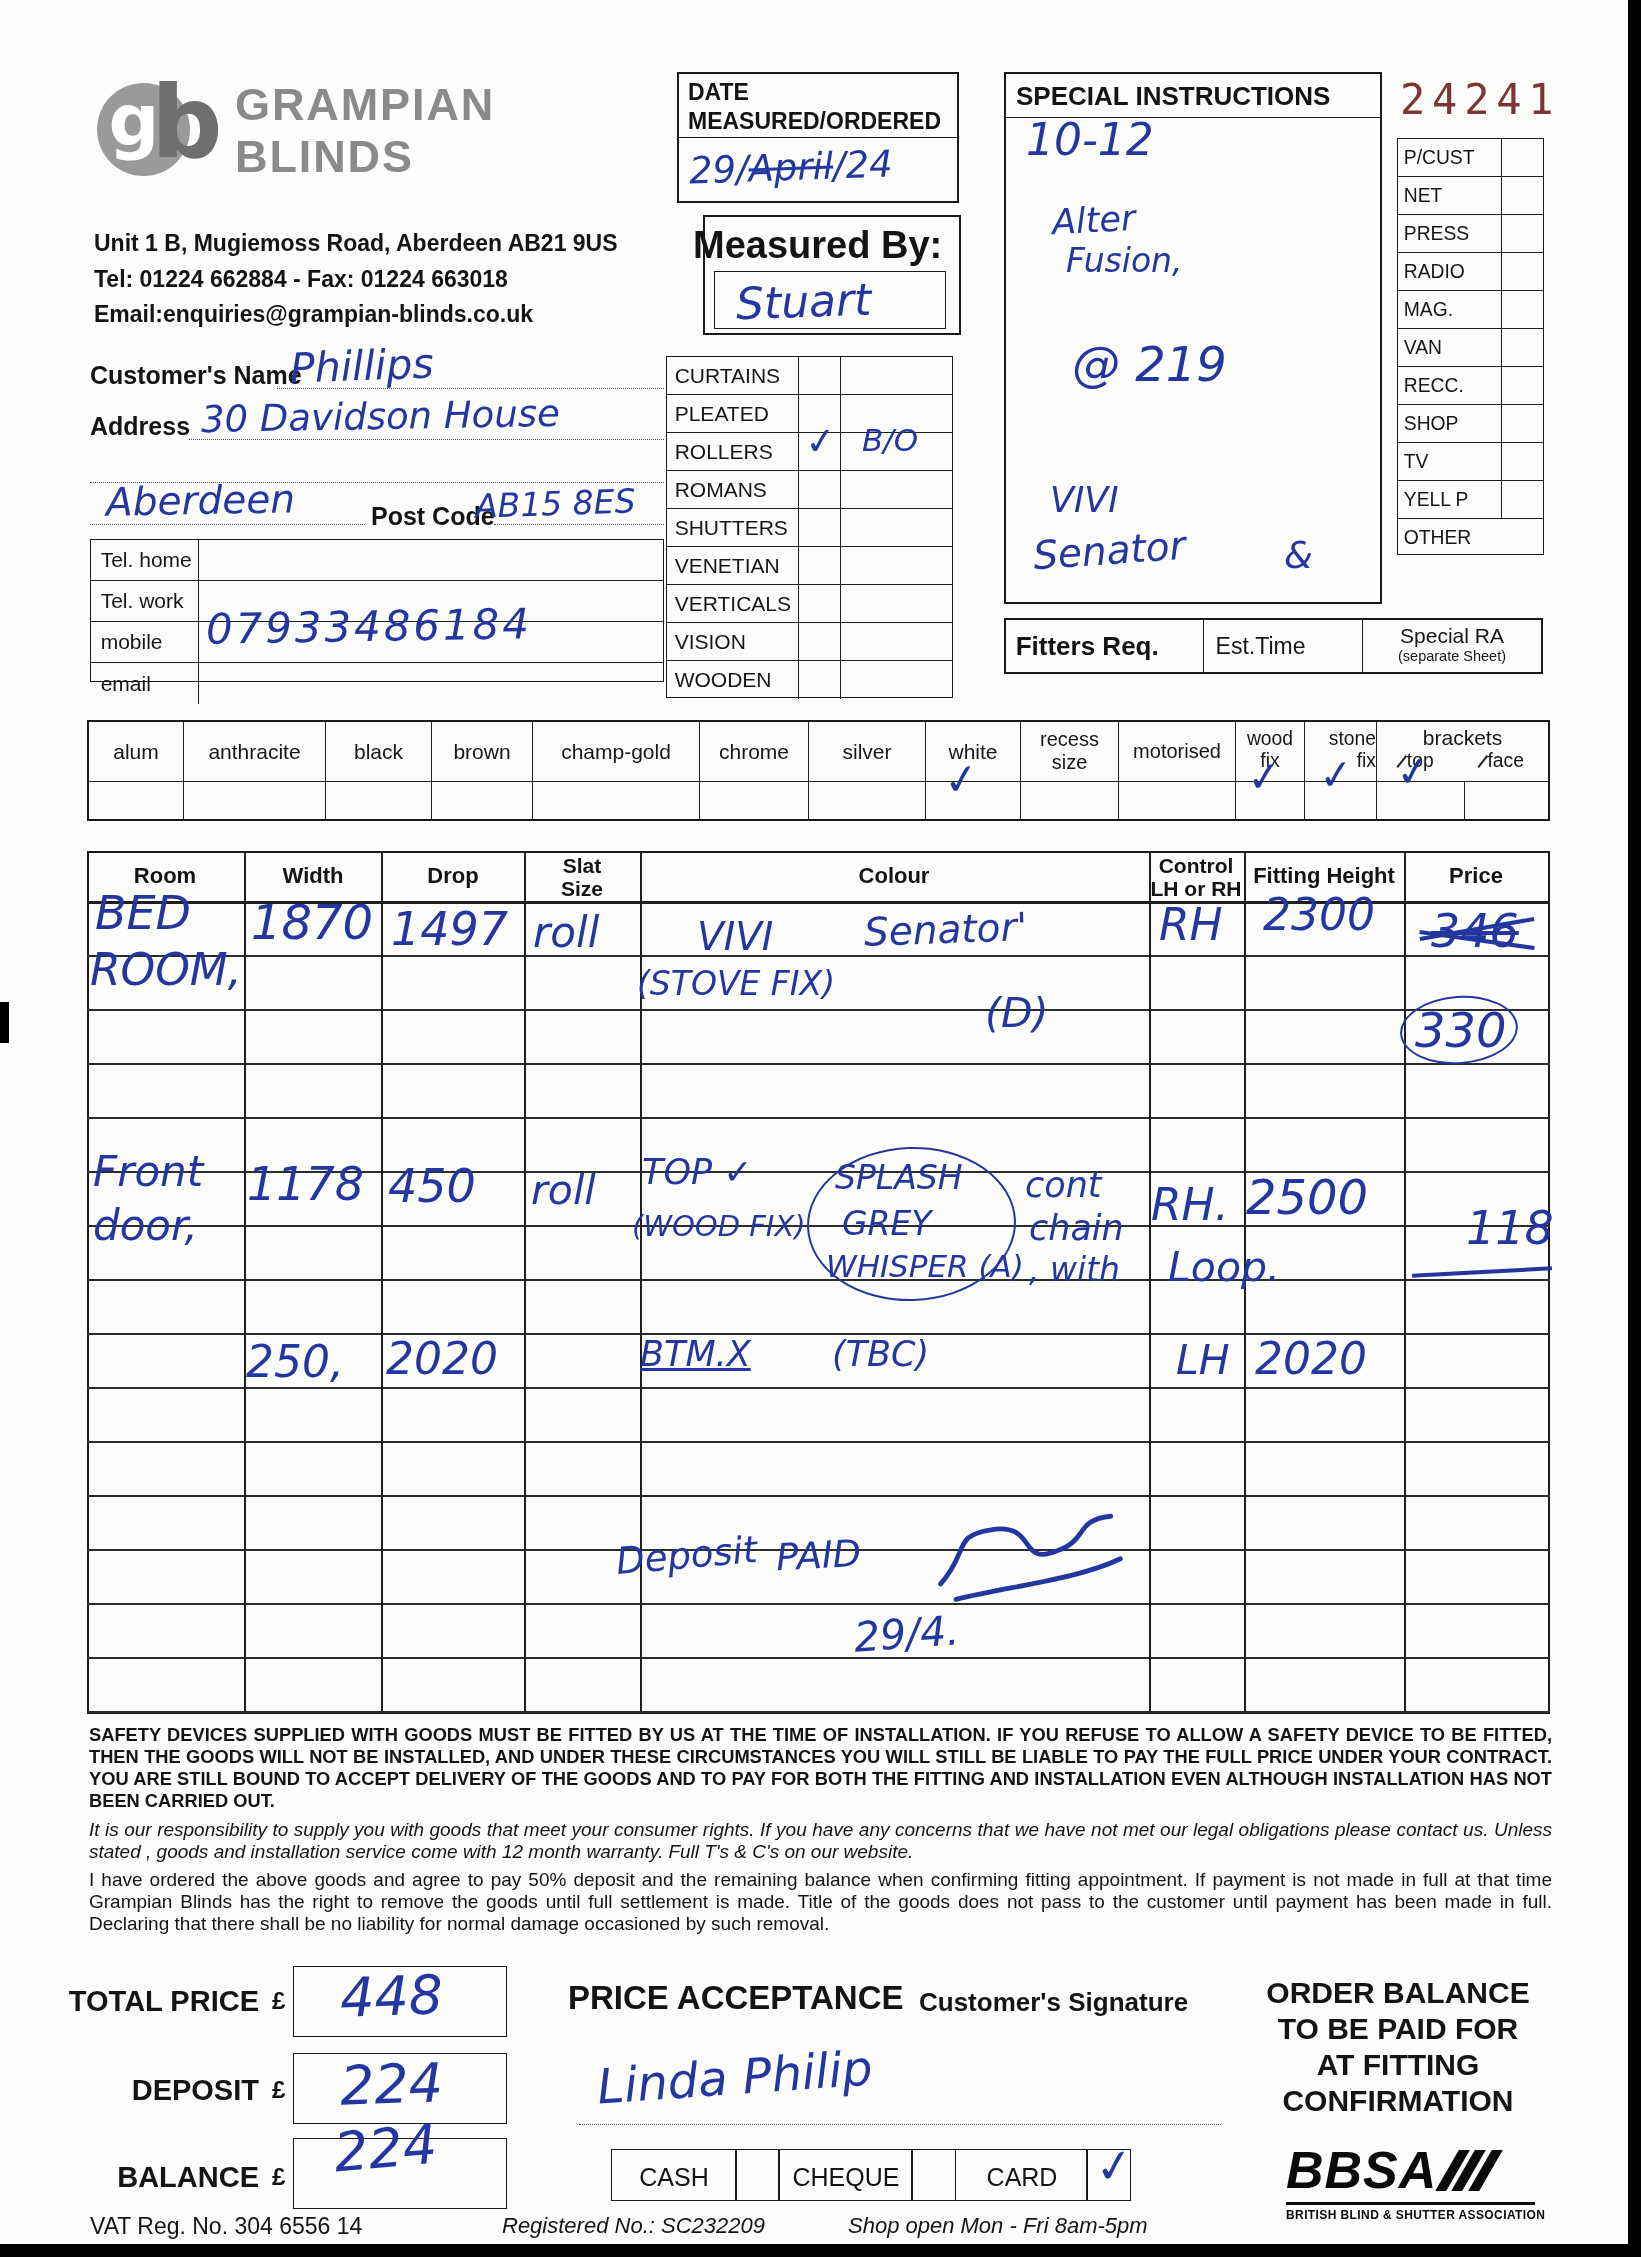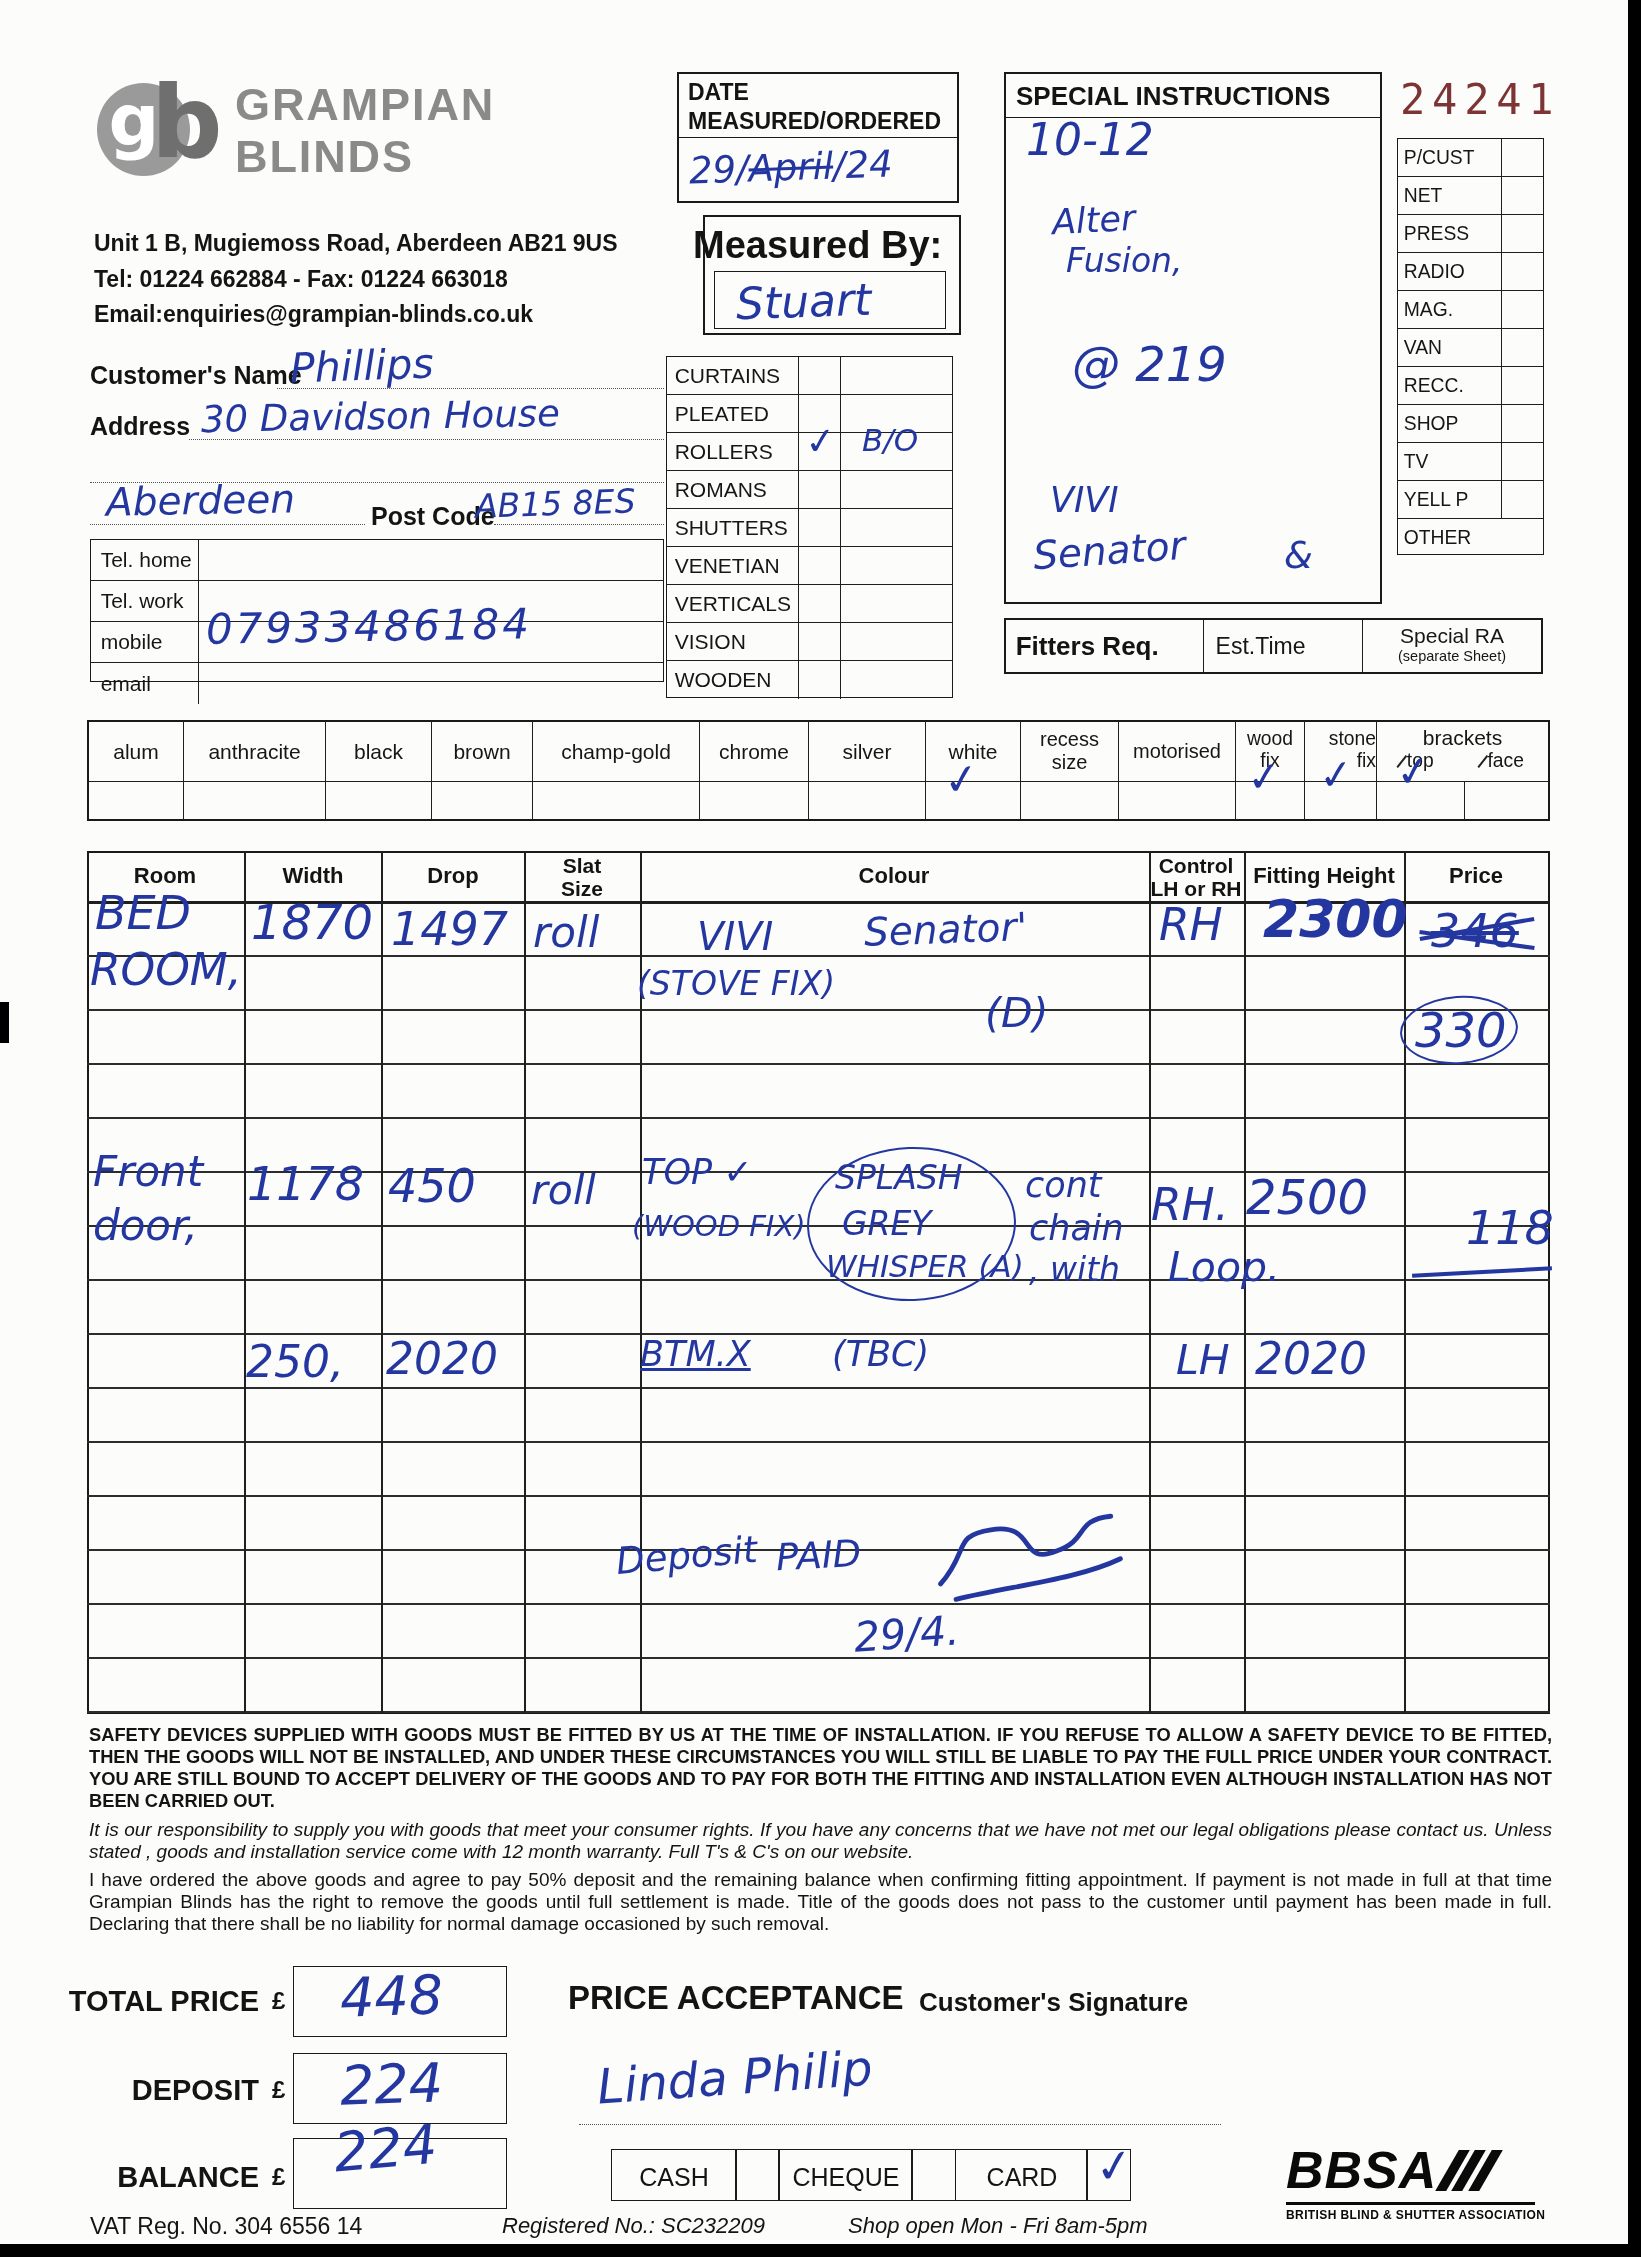--- a/index.html
+++ b/index.html
@@ -321,21 +321,21 @@
   <div class="hw" style="left:95px;top:890px;font-size:46px;">BED</div>
   <div class="hw" style="left:90px;top:948px;font-size:44px;">ROOM,</div>
   <div class="hw" style="left:251px;top:898px;font-size:48px;">1870</div>
   <div class="hw" style="left:391px;top:906px;font-size:46px;">1497</div>
   <div class="hw" style="left:533px;top:912px;font-size:42px;">roll</div>
   <div class="hw" style="left:697px;top:917px;font-size:39px;">VIVI</div>
   <div class="hw" style="left:864px;top:910px;font-size:39px;transform:rotate(-2deg);">Senator'</div>
   <div class="hw" style="left:637px;top:967px;font-size:33px;">(STOVE FIX)</div>
   <div class="hw" style="left:985px;top:993px;font-size:41px;">(D)</div>
   <div class="hw" style="left:1159px;top:903px;font-size:44px;">RH</div>
-  <div class="hw" style="left:1263px;top:893px;font-size:52px;font-weight:bold;">2300</div>
+  <div class="hw" style="left:1263px;top:893px;font-size:44px;">2300</div>
   <div class="hw" style="left:1431px;top:908px;font-size:46px;text-decoration:line-through;text-decoration-thickness:3.9px;">346</div>
   <div class="bluestroke" style="left:1419px;top:927px;width:116px;height:3.9px;transform:rotate(-10deg);"></div>
   <div class="bluestroke" style="left:1419px;top:938px;width:116px;height:3.9px;transform:rotate(8deg);"></div>
   <div class="hw" style="left:1415px;top:1006px;font-size:48px;">330</div>
   <div class="ell" style="left:1400px;top:996px;width:118px;height:68px;transform:rotate(-4deg);"></div>
 
   <div class="hw" style="left:93px;top:1151px;font-size:42px;">Front</div>
   <div class="hw" style="left:93px;top:1205px;font-size:42px;">door,</div>
   <div class="hw" style="left:247px;top:1161px;font-size:46px;">1178</div>
   <div class="hw" style="left:388px;top:1163px;font-size:46px;">450</div>
@@ -397,20 +397,26 @@
   <div class="txt" style="left:674px;top:2163px;transform:translateX(-50%);font-size:25px;">CASH</div>
   <div class="box" style="left:735px;top:2149px;width:45px;height:52px;"></div>
   <div class="box" style="left:778px;top:2149px;width:135px;height:52px;"></div>
   <div class="txt" style="left:846px;top:2163px;transform:translateX(-50%);font-size:25px;">CHEQUE</div>
   <div class="box" style="left:911px;top:2149px;width:45px;height:52px;"></div>
   <div class="box" style="left:955px;top:2149px;width:133px;height:52px;"></div>
   <div class="txt" style="left:1022px;top:2163px;transform:translateX(-50%);font-size:25px;">CARD</div>
   <div class="box" style="left:1086px;top:2149px;width:45px;height:52px;"></div>
   <div class="hw" style="left:1095px;top:2143px;font-size:46px;font-weight:bold;font-style:normal;transform:rotate(-8deg);">✓</div>
 
+  <div class="abs" style="left:1246px;top:1975px;width:304px;text-align:center;font-weight:bold;font-size:30px;line-height:36px;color:#141414;">
+    <div>ORDER BALANCE</div>
+    <div>TO BE PAID FOR</div>
+    <div>AT FITTING</div>
+    <div>CONFIRMATION</div>
+  </div>
 
   <div class="abs" style="left:1286px;top:2140px;width:261px;">
     <div style="display:flex;align-items:center;">
       <span style="font-size:52px;font-weight:bold;font-style:italic;letter-spacing:1px;color:#0a0a0a;">BBSA</span>
       <span style="display:inline-block;width:10.6px;height:41px;background:#0a0a0a;transform:skewX(-30deg);margin-left:9.7px;"></span>
       <span style="display:inline-block;width:10.6px;height:41px;background:#0a0a0a;transform:skewX(-30deg);margin-left:5.8px;"></span>
       <span style="display:inline-block;width:10.6px;height:41px;background:#0a0a0a;transform:skewX(-30deg);margin-left:5.8px;"></span>
     </div>
     <div class="hline" style="position:static;width:249px;height:2.9px;margin-top:1.9px;background:#0a0a0a;"></div>
     <div style="font-size:12px;font-weight:bold;letter-spacing:0.4px;margin-top:2.9px;color:#0a0a0a;">BRITISH BLIND &amp; SHUTTER ASSOCIATION</div>

